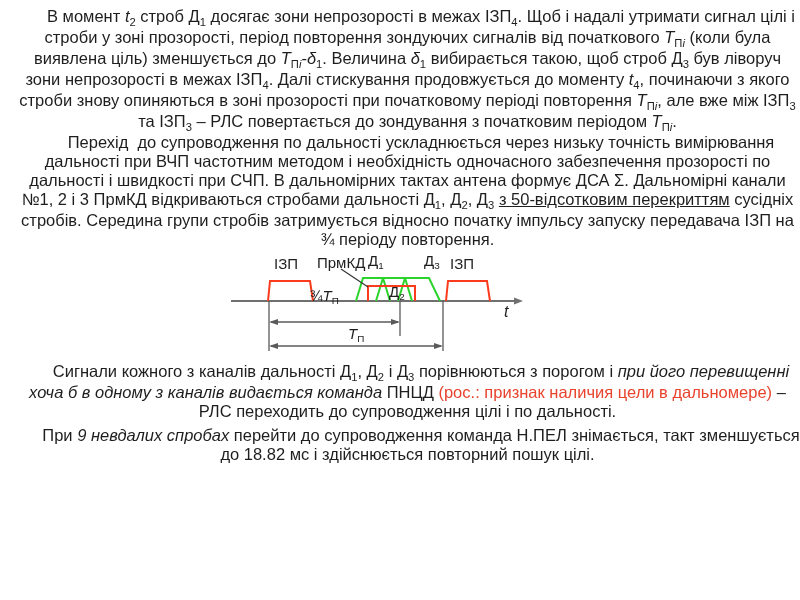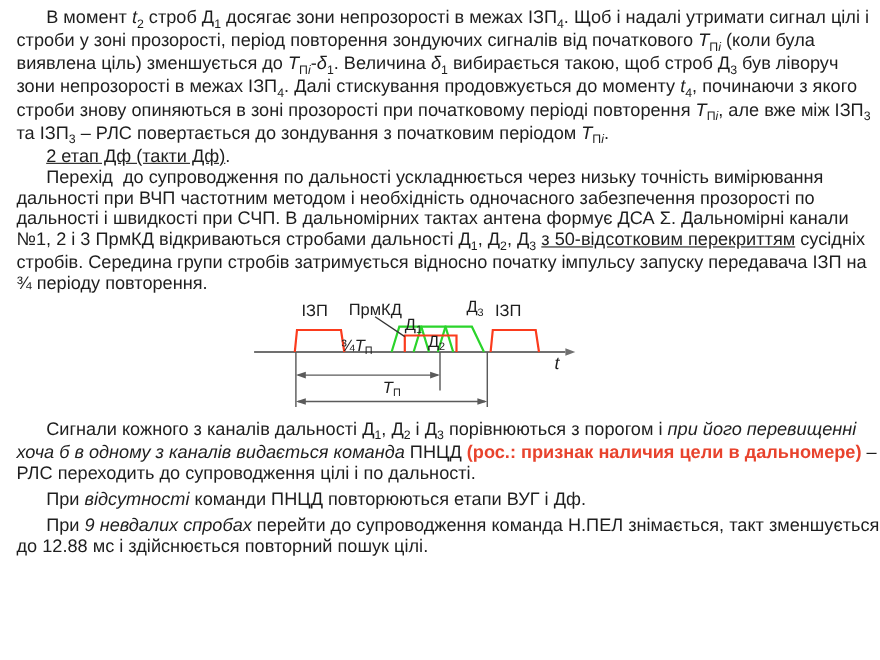--- a/index.html
+++ b/index.html
@@ -1,27 +1,27 @@
 <!DOCTYPE html>
 <html style="--c-text: #1e1e1e; --c-red: #e8432d; --c-pulse_red: #fb3b1d; --c-pulse_green: #2bd42b; --c-axis_gray: #707070; --c-dim_gray: #5a5a5a;"><head>
 <meta charset="utf-8">
 <style>
   html, body { margin:0; padding:0; }
   body {
     width:800px; height:600px; background:#ffffff; overflow:hidden;
     font-family:"Liberation Sans","DejaVu Sans",sans-serif;
     color:var(--c-text,#1e1e1e);
   }
-  .slide { padding:7px 0 0 15px; font-size:16.5px; line-height:19px; }
+  .slide { padding:7px 0 0 15px; font-size:16.5px; line-height:19px;text-align:center; }
   .slide p { margin:0; text-indent:27px; }
   .slide p.gap-sm { margin-top:5px; }
 
   .seg-i   { font-style:italic; }
   .seg-u   { text-decoration:underline; }
-  .seg-red { color:var(--c-red,#e8432d);font-weight:bold; }
+  .seg-red { color:var(--c-red,#e8432d); }
   .seg-sub { font-size:68%; position:relative; top:0.32em; }
 
   .diagram { position:relative; width:300px; height:102px;
              margin:4px 0 7px 213px; font-size:15px; line-height:16px;text-decoration:underline; }
   .diagram svg { position:absolute; left:0; top:0; }
   .dlabel { position:absolute; white-space:nowrap; text-indent:0; }
   .dlabel .seg-sub { font-size:66%; top:0.35em; }
   .lbl-t { font-size:16px; }
 
   .red-p   { stroke:var(--c-pulse_red,#fb3b1d); fill:none; stroke-width:2; }
@@ -32,21 +32,20 @@
   .dim-f   { fill:var(--c-dim_gray,#5a5a5a); }
   .ptr     { stroke:#333333; stroke-width:1.2; }
 </style>
 </head>
 <body>
 
 <div class="slide">
 
   <p><span>В момент </span><span class="seg-i">t</span><span class="seg-sub">2</span><span> строб Д</span><span class="seg-sub">1</span><span> досягає зони непрозорості в межах ІЗП</span><span class="seg-sub">4</span><span>. Щоб і надалі утримати сигнал цілі і строби у зоні прозорості, період повторення зондуючих сигналів від початкового </span><span class="seg-i">Т</span><span class="seg-sub">П</span><span class="seg-sub seg-i">і</span><span> (коли була виявлена ціль) зменшується до </span><span class="seg-i">Т</span><span class="seg-sub">П</span><span class="seg-sub seg-i">і</span><span>-</span><span class="seg-i">δ</span><span class="seg-sub">1</span><span>. Величина </span><span class="seg-i">δ</span><span class="seg-sub">1</span><span> вибирається такою, щоб строб Д</span><span class="seg-sub">3</span><span> був ліворуч зони непрозорості в межах ІЗП</span><span class="seg-sub">4</span><span>. Далі стискування продовжується до моменту </span><span class="seg-i">t</span><span class="seg-sub">4</span><span>, починаючи з якого строби знову опиняються в зоні прозорості при початковому періоді повторення </span><span class="seg-i">Т</span><span class="seg-sub">П</span><span class="seg-sub seg-i">і</span><span>, але вже між ІЗП</span><span class="seg-sub">3</span><span> та ІЗП</span><span class="seg-sub">3</span><span> – РЛС повертається до зондування з початковим періодом </span><span class="seg-i">Т</span><span class="seg-sub">П</span><span class="seg-sub seg-i">і</span><span>.</span></p>
 
-  <p><span class="seg-u">2 етап Дф (такти Дф)</span><span>.</span></p>
 
   <p><span>Перехід&nbsp; до супроводження по дальності ускладнюється через низьку точність вимірювання дальності при ВЧП частотним методом і необхідність одночасного забезпечення прозорості по дальності і швидкості при СЧП. В дальномірних тактах антена формує ДСА Σ. Дальномірні канали №1, 2 і 3 ПрмКД відкриваються стробами дальності Д</span><span class="seg-sub">1</span><span>, Д</span><span class="seg-sub">2</span><span>, Д</span><span class="seg-sub">3</span><span> </span><span class="seg-u">з 50-відсотковим перекриттям</span><span> сусідніх стробів. Середина групи стробів затримується відносно початку імпульсу запуску передавача ІЗП на ¾ періоду повторення.</span></p>
 
   <div class="diagram">
     <svg width="300" height="102" viewBox="0 0 300 102">
 
       <line class="ax" x1="3" y1="48" x2="286" y2="48"></line>
       <polygon class="ax-f" points="286,44.5 295,48 286,51.5"></polygon>
 
       <polyline class="green-p" points="128,48 135,25 155,25 162,48"></polyline>
@@ -67,28 +66,27 @@
       <polygon class="dim-f" points="41,69 50,66 50,72"></polygon>
       <polygon class="dim-f" points="172,69 163,66 163,72"></polygon>
 
       <line class="dim" x1="43" y1="93" x2="213" y2="93"></line>
       <polygon class="dim-f" points="41,93 50,90 50,96"></polygon>
       <polygon class="dim-f" points="215,93 206,90 206,96"></polygon>
     </svg>
 
     <span class="dlabel" style="left:46px; top:3px;"><span>ІЗП</span></span>
     <span class="dlabel" style="left:89px; top:2px;"><span>ПрмКД</span></span>
-    <span class="dlabel" style="left:140px; top:16px;"><span>Д</span><span class="seg-sub">1</span></span>
+    <span class="dlabel" style="left:140px; top:0px;"><span>Д</span><span class="seg-sub">1</span></span>
     <span class="dlabel" style="left:161px; top:0px;margin-top:31px;"><span>Д</span><span class="seg-sub">2</span></span>
     <span class="dlabel" style="left:196px; top:0px;"><span>Д</span><span class="seg-sub">3</span></span>
     <span class="dlabel" style="left:222px; top:3px;"><span>ІЗП</span></span>
     <span class="dlabel" style="left:82px; top:35px;"><span>¾</span><span class="seg-i">Т</span><span class="seg-sub">П</span></span>
     <span class="dlabel" style="left:120px; top:73px;"><span class="seg-i">Т</span><span class="seg-sub">П</span></span>
     <span class="dlabel lbl-t" style="left:276px; top:51px;"><span class="seg-i">t</span></span>
   </div>
 
   <p><span>Сигнали кожного з каналів дальності Д</span><span class="seg-sub">1</span><span>, Д</span><span class="seg-sub">2</span><span> і Д</span><span class="seg-sub">3</span><span> порівнюються з порогом і </span><span class="seg-i">при його перевищенні хоча б в одному з каналів видається команда</span><span> ПНЦД </span><span class="seg-red">(рос.: признак наличия цели в дальномере)</span><span> – РЛС переходить до супроводження цілі і по дальності.</span></p>
 
-  <p class="gap-sm"><span>При </span><span class="seg-i">відсутності</span><span> команди ПНЦД повторюються етапи ВУГ і Дф.</span></p>
 
-  <p class="gap-sm"><span>При </span><span class="seg-i">9 невдалих спробах</span><span> перейти до супроводження команда Н.ПЕЛ знімається, такт зменшується до 12.88 мс і здійснюється повторний пошук цілі.</span></p>
+  <p class="gap-sm"><span>При </span><span class="seg-i">9 невдалих спробах</span><span> перейти до супроводження команда Н.ПЕЛ знімається, такт зменшується до 18.82 мс і здійснюється повторний пошук цілі.</span></p>
 
 </div>
 
 </body></html>

